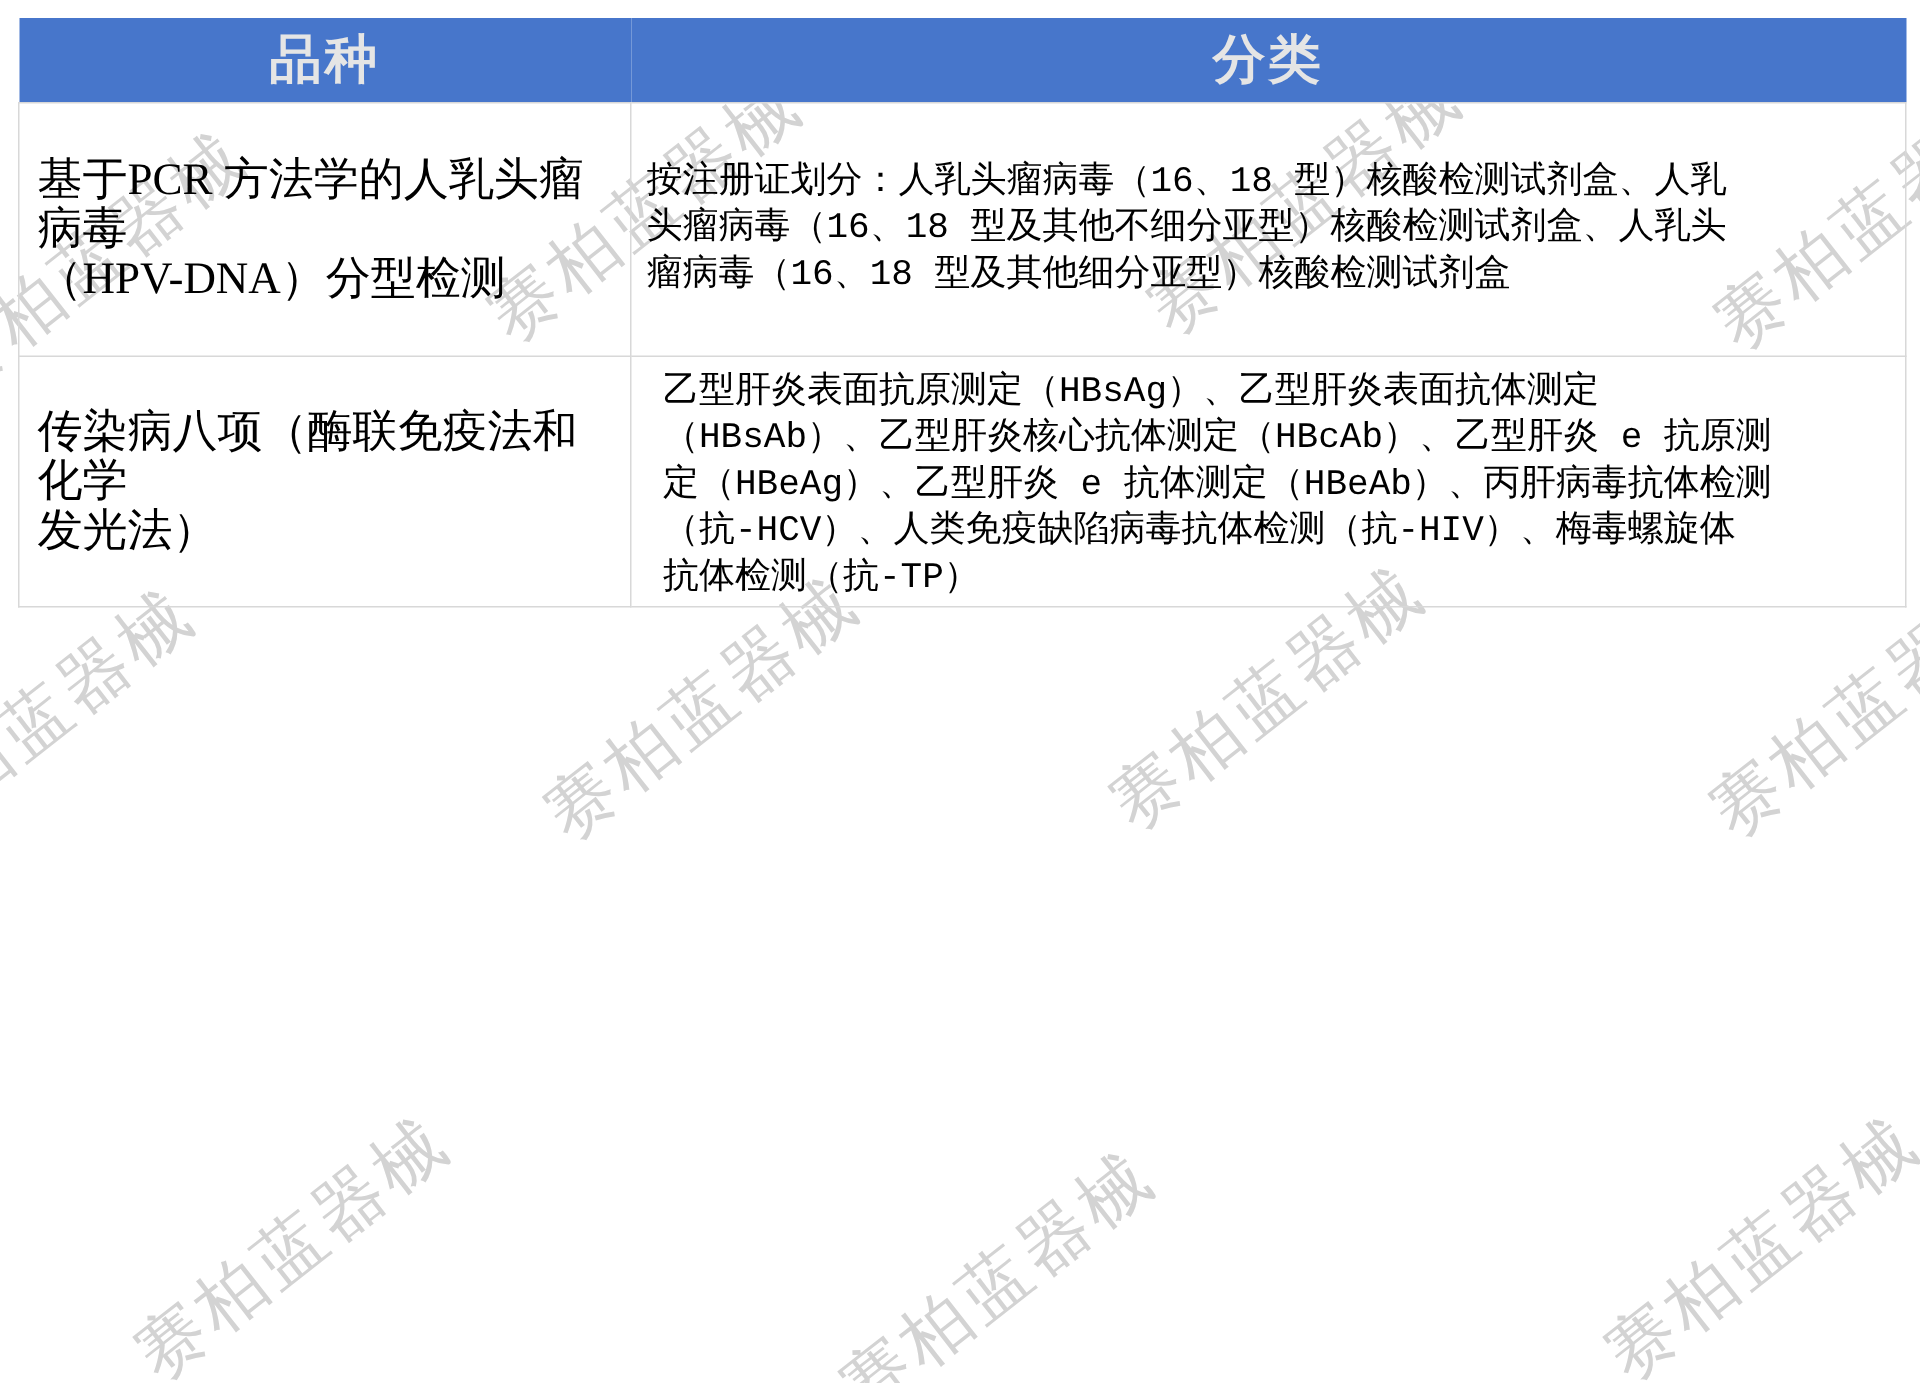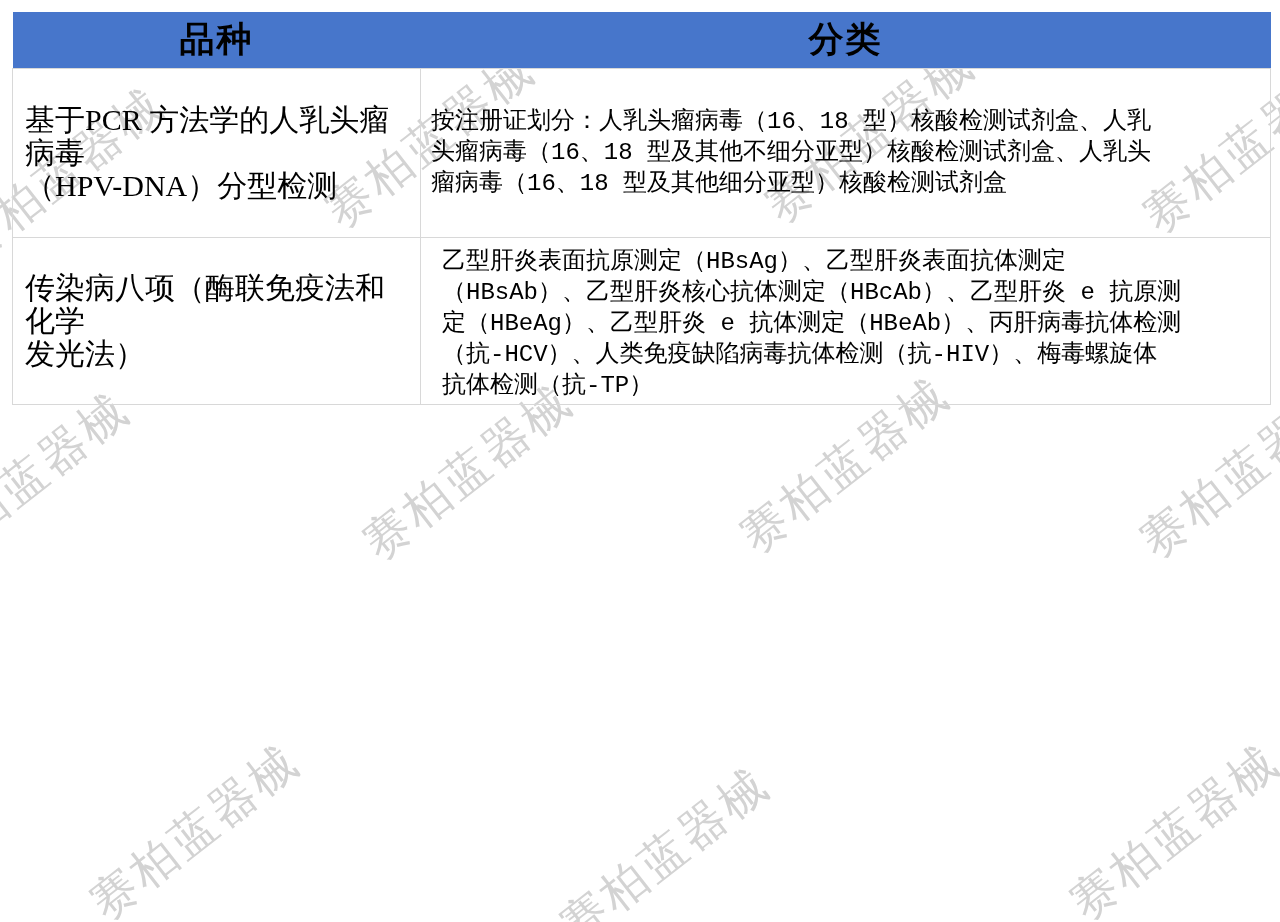--- a/index.html
+++ b/index.html
@@ -41,21 +41,21 @@
     background: transparent;
   }
   col.c-variety { width: 408px; }
   col.c-class   { width: 850px; }
 
   thead th {
     background: #4776CB;
     height: 56px;
     font-size: 35px;
     font-weight: bold;
-    color: #000000;
+    color: #e5e5e5;
     text-align: center;
     vertical-align: middle;
     border: none;
     letter-spacing: 2px;
   }
 
   tbody td {
     border: 1px solid #d8d8d8;
     vertical-align: middle;
     background: transparent;

